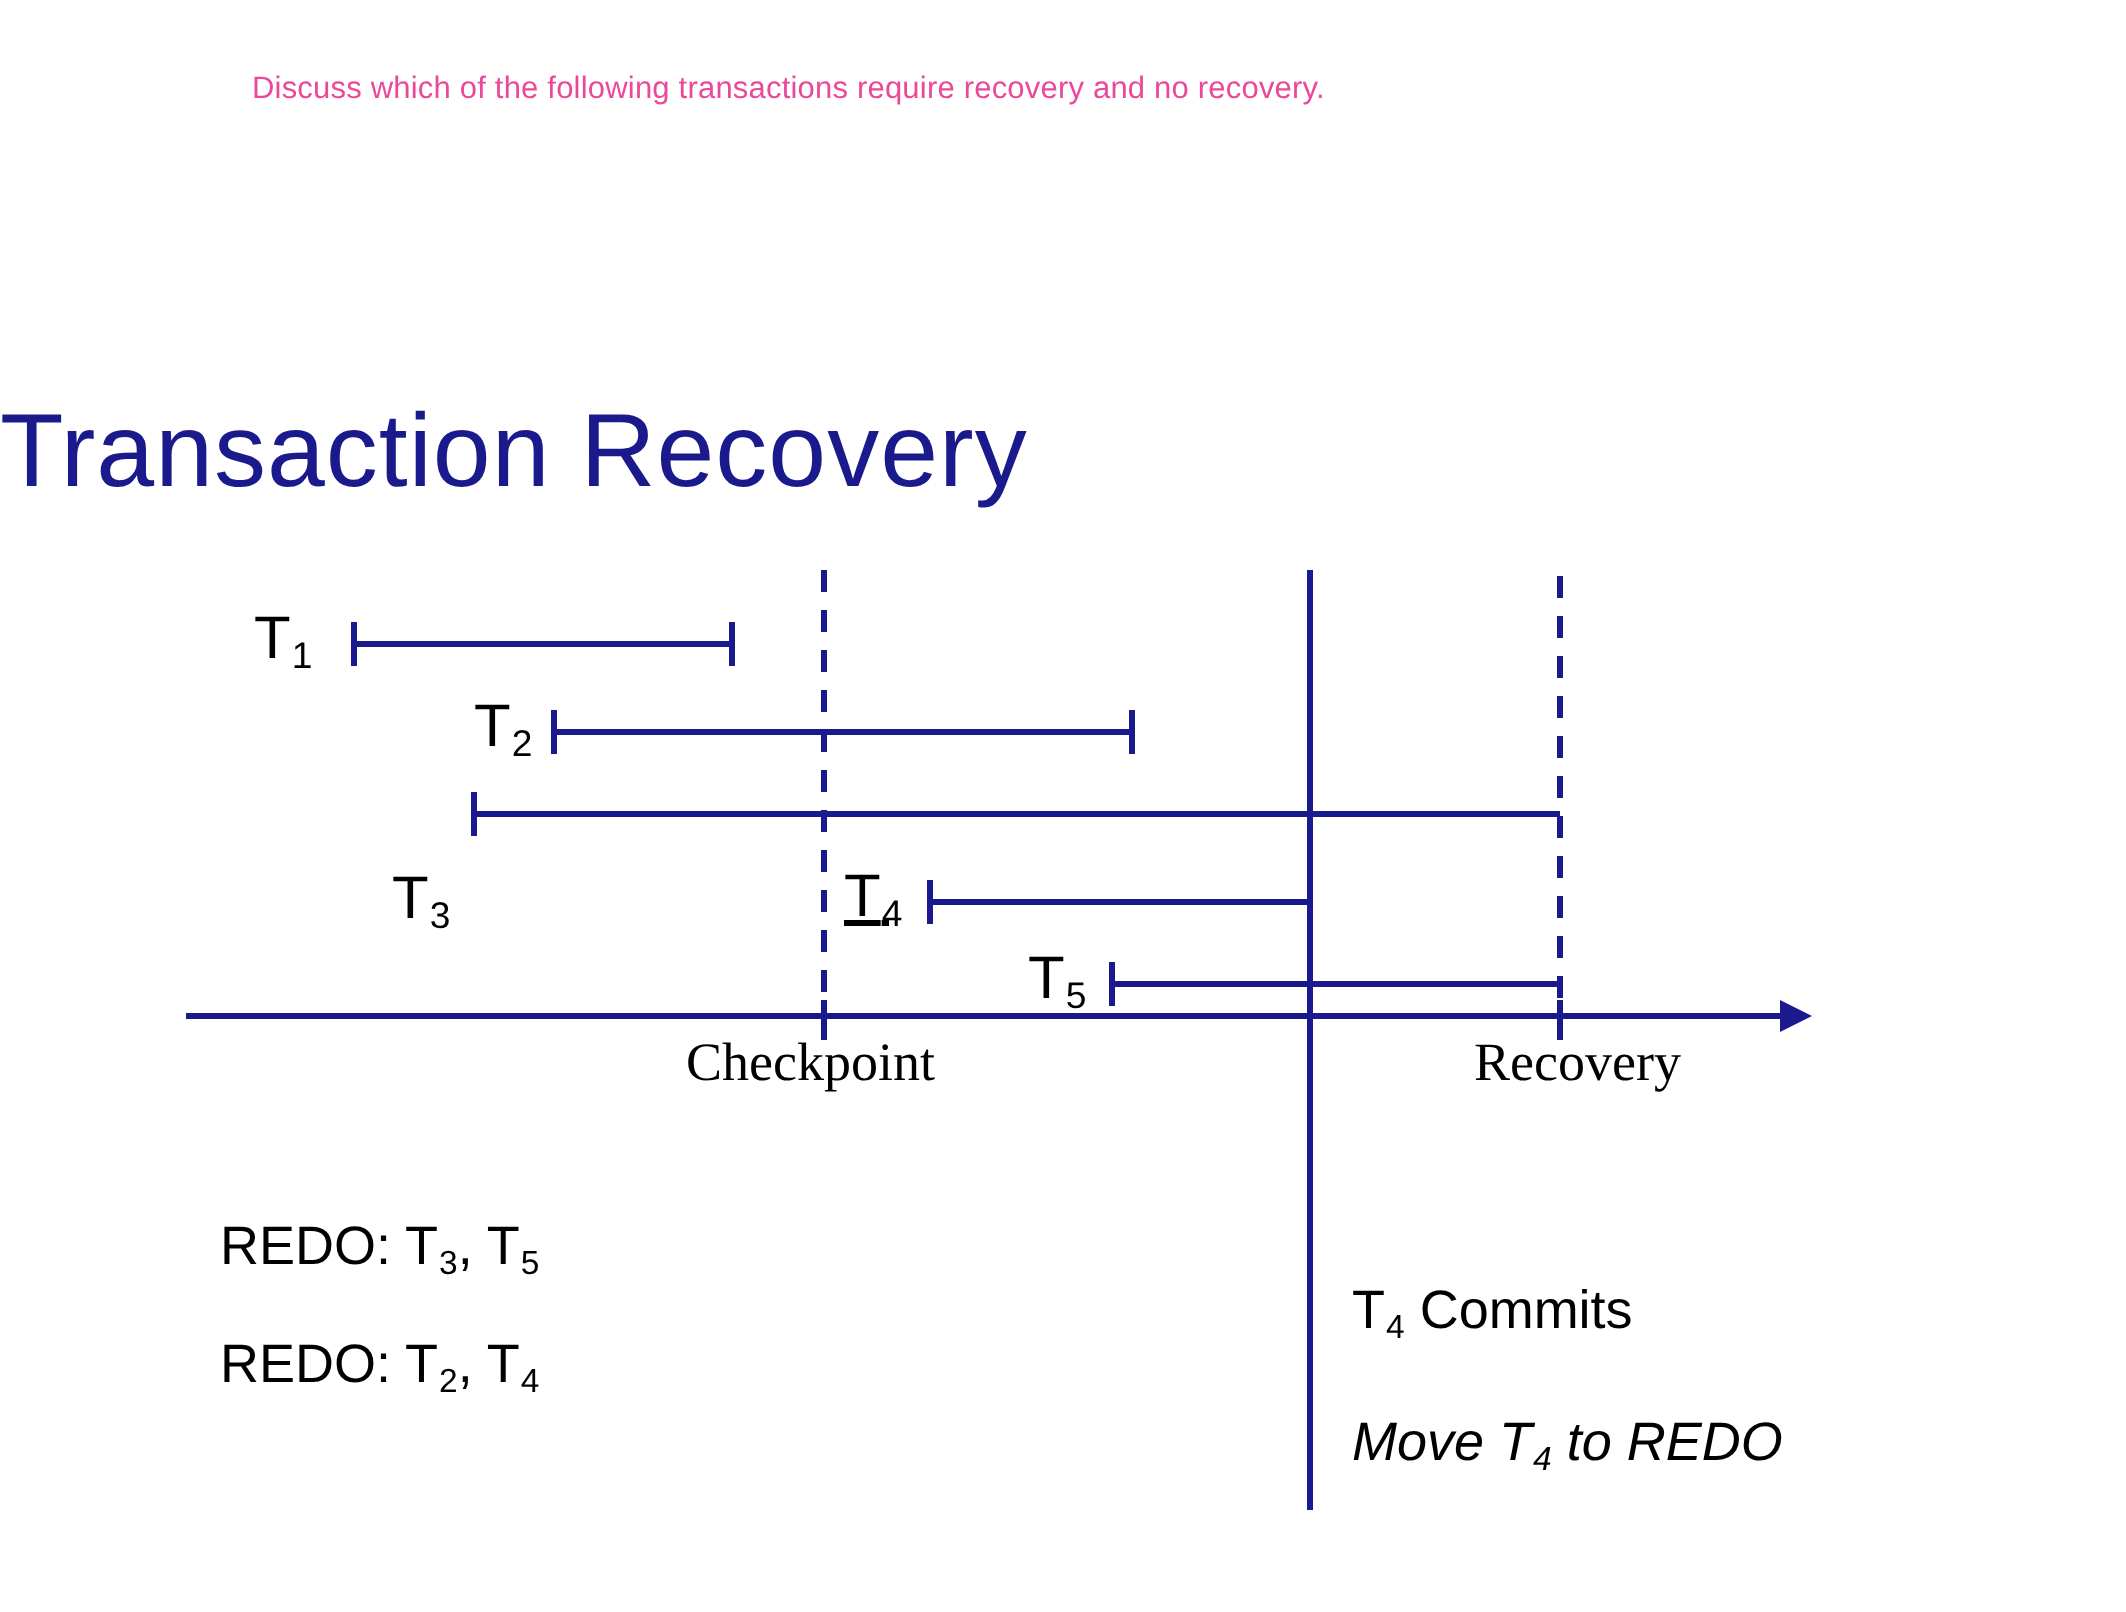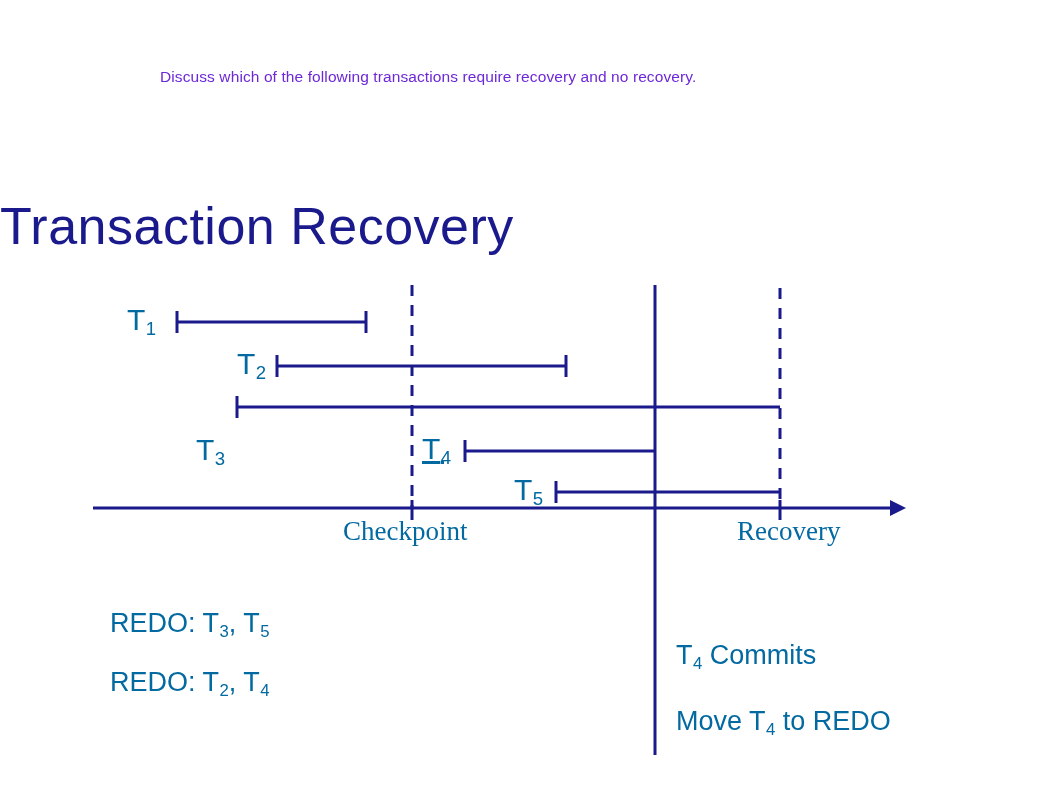--- a/index.html
+++ b/index.html
@@ -12,27 +12,26 @@
     height: 806px;
     position: relative;
     overflow: hidden;
     font-family: "Liberation Sans", sans-serif;
   }
 
   
   #intro-text {
     position: absolute;
     left: 126px;
-    top: 64px;
+    top: 32px;
     width: 680px;
     font-size: 15.5px;
     line-height: 1.62;
-    color: #6d28d9;
+    color: #ec4899;
     letter-spacing: 0.1px;
-    margin-left: 34px;
   }
 
   
   #slide-title {
     position: absolute;
     left: 0;
     top: 196px;
     width: 1025px;
     text-align: left;
     font-size: 52px;
@@ -47,21 +46,21 @@
     left: 0;
     top: 0;
     width: 1063px;
     height: 806px;
   }
   #diagram svg { display: block; }
 
   
   .diagram-label {
     position: absolute;
-    color: #0369a1;
+    color: #000000;
     white-space: nowrap;
   }
   .txn-label {
     font-size: 30px;
   }
   .txn-label sub {
     font-size: 0.62em;
     vertical-align: -0.28em;
     padding-left: 0.5px;
   }
@@ -151,15 +150,15 @@
 </div>
 
 <div class="diagram-label note-label" style="left:110px; top:667px;">
   <span>REDO: T</span><sub>2</sub><span>, T</span><sub>4</sub>
 </div>
 
 <div class="diagram-label note-label" style="left:676px; top:640px;">
   <span>T</span><sub>4</sub><span> Commits</span>
 </div>
 
-<div class="diagram-label note-label" style="left:676px; top:706px;">
+<div class="diagram-label note-label" style="left:676px; top:706px;font-style:italic;">
   <span>Move T</span><sub>4</sub><span> to REDO</span>
 </div>
 
 </body></html>

